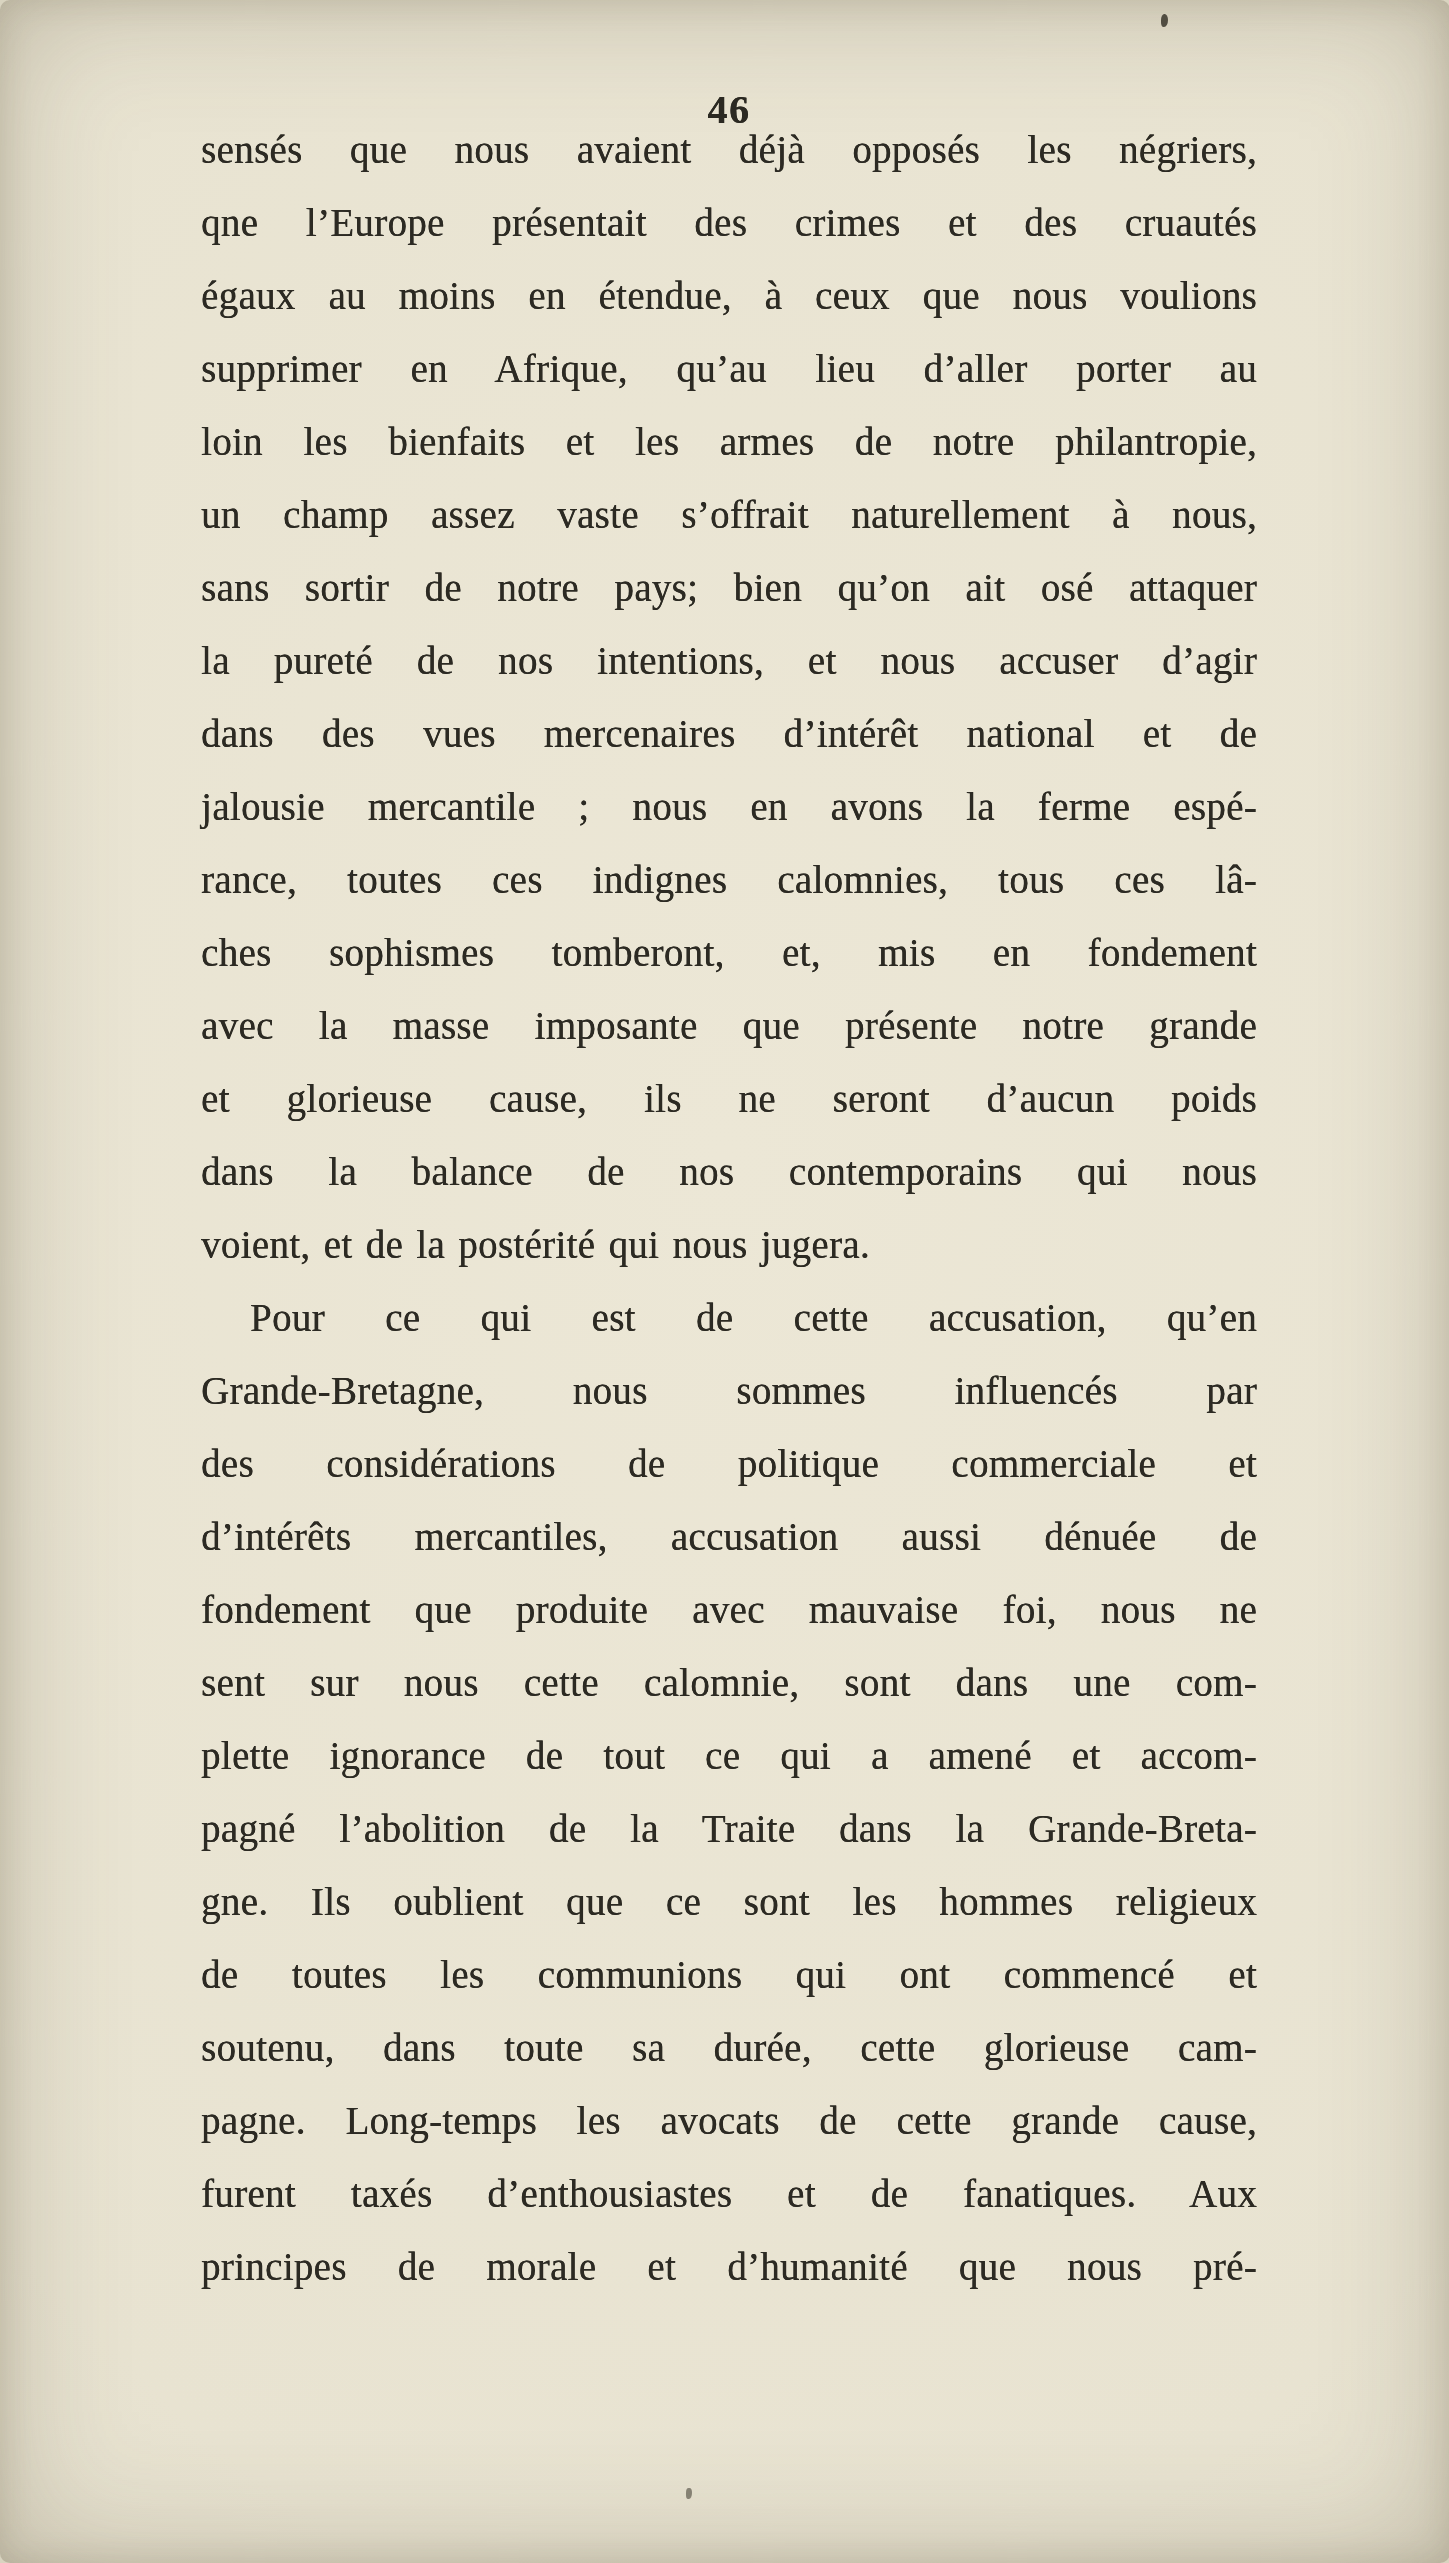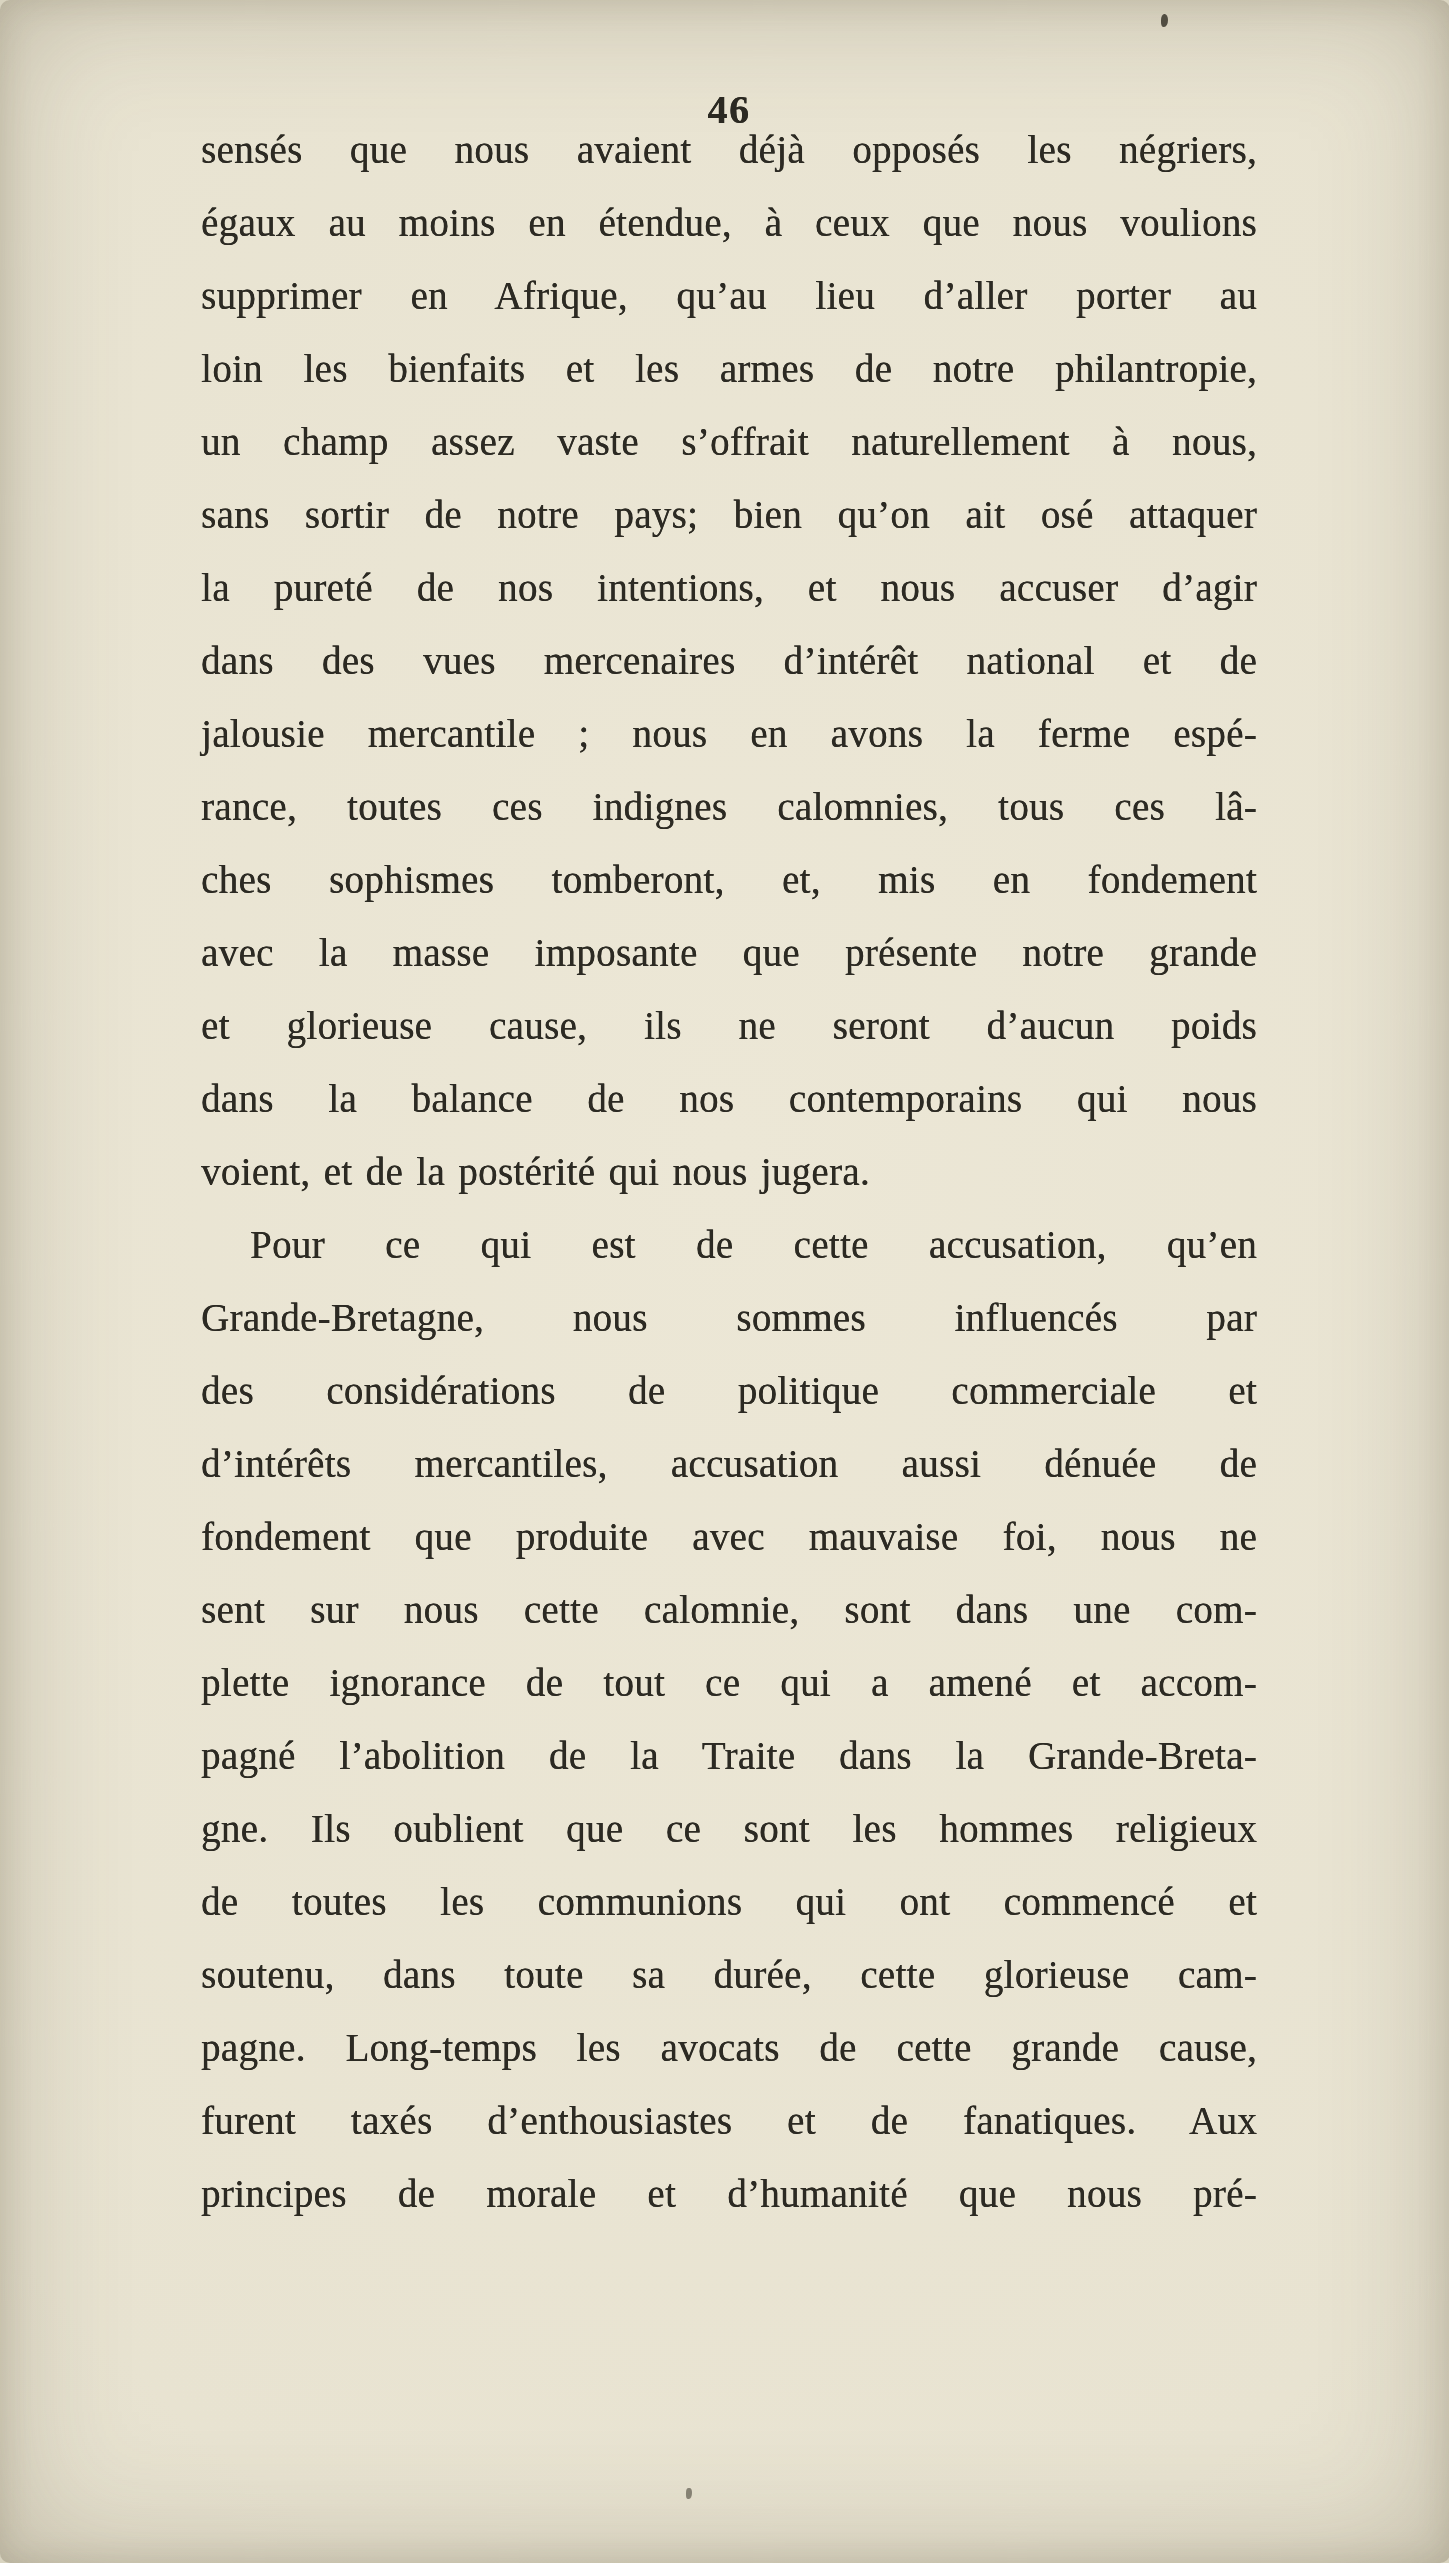--- a/index.html
+++ b/index.html
@@ -78,20 +78,21 @@
   }
 </style>
 </head>
 <body>
 
 <div class="page">
   <div class="speck speck-top"></div>
   <div class="page-number">46</div>
   <div class="text-block">
       <div class="line">sensés que nous avaient déjà opposés les négriers,</div>
+      <div class="line">qne l’Europe présentait des crimes et des cruautés</div>
       <div class="line">égaux au moins en étendue, à ceux que nous voulions</div>
       <div class="line">supprimer en Afrique, qu’au lieu d’aller porter au</div>
       <div class="line">loin les bienfaits et les armes de notre philantropie,</div>
       <div class="line">un champ assez vaste s’offrait naturellement à nous,</div>
       <div class="line">sans sortir de notre pays; bien qu’on ait osé attaquer</div>
       <div class="line">la pureté de nos intentions, et nous accuser d’agir</div>
       <div class="line">dans des vues mercenaires d’intérêt national et de</div>
       <div class="line">jalousie mercantile ; nous en avons la ferme espé-</div>
       <div class="line">rance, toutes ces indignes calomnies, tous ces lâ-</div>
       <div class="line">ches sophismes tomberont, et, mis en fondement</div>

